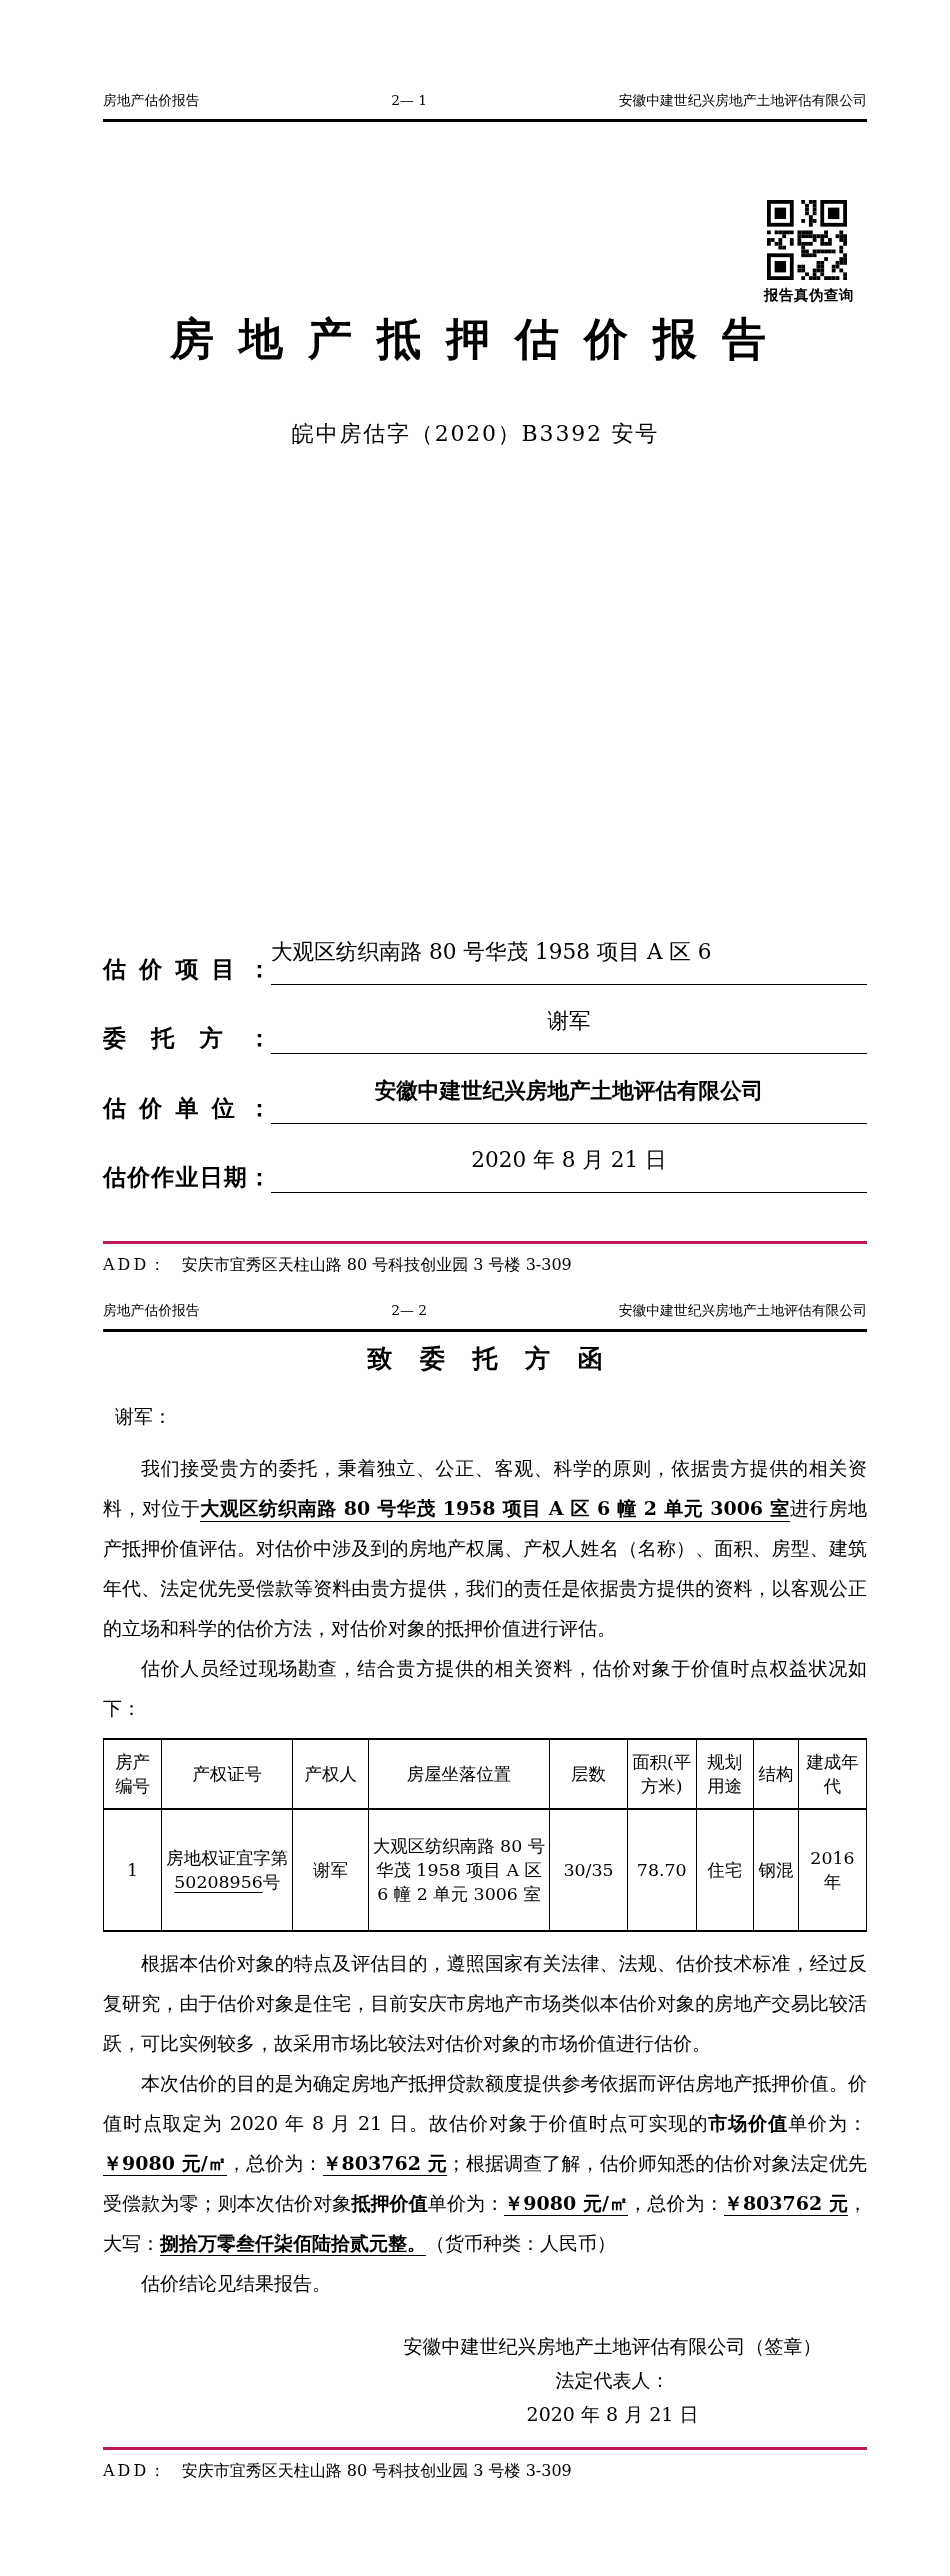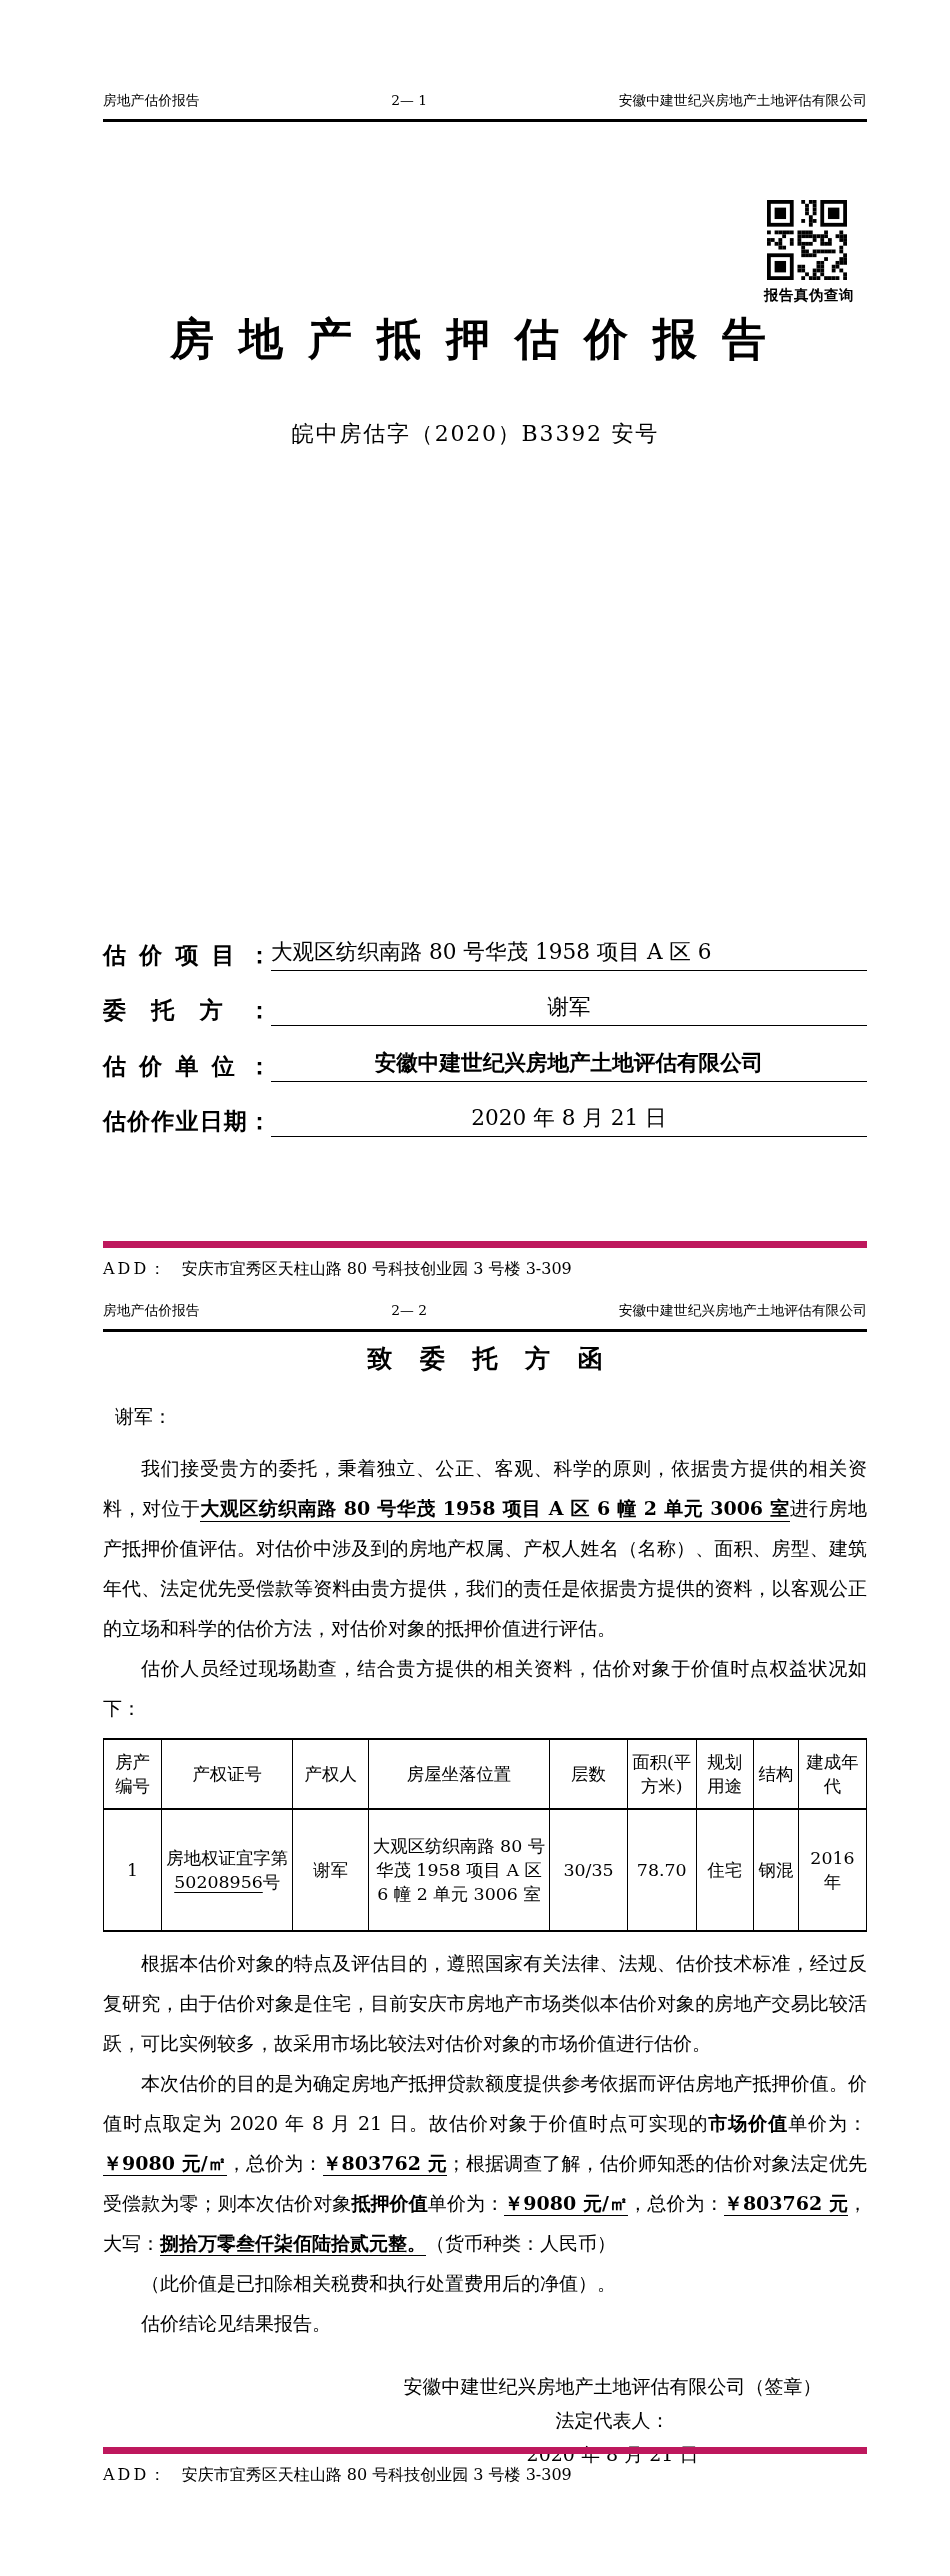--- a/index.html
+++ b/index.html
@@ -16,21 +16,21 @@
   .running-header{
     position:absolute;left:103px;right:84px;
     display:flex;justify-content:space-between;align-items:flex-end;
     font-size:13.8px;line-height:18px;
     border-bottom:3.6px solid #000;padding-bottom:10px;
   }
   #page1 .running-header{top:91px;}
   #page2 .running-header{top:7.2px;}
   .page-footer{
     position:absolute;left:103px;right:84px;
-    border-top:7px solid #be185d;padding-top:10.8px;
+    border-top:3px solid #be185d;padding-top:10.8px;
     font-size:16px;line-height:20.4px;white-space:nowrap;
   }
   #page1 .page-footer{top:1241px;}
   #page2 .page-footer{top:1153px;}
   .add-label{letter-spacing:3px;margin-right:8.4px;}
 
   
   .qr-block{position:absolute;left:764px;top:200px;width:86px;text-align:center;}
   .qr-caption{margin-top:6px;font-size:14.4px;font-weight:bold;white-space:nowrap;letter-spacing:0.6px;}
 
@@ -47,21 +47,21 @@
 
   
   .fields{position:absolute;left:103px;right:84px;top:936px;}
   .field{display:flex;align-items:flex-end;margin-bottom:20.4px;font-size:23px;line-height:32px;}
   .field-label{
     font-weight:bold;width:168px;flex:0 0 168px;
     text-align:justify;text-align-last:justify;
   }
   .field-values{flex:1;min-width:0;}
   .uline{border-bottom:1.8px solid #000;}
-  .val-line{font-size:21.6px;line-height:32px;padding-bottom:2px;white-space:nowrap;}
+  .val-line{font-size:21.6px;line-height:32px;padding-bottom:16px;white-space:nowrap;}
   .val-line.second{margin-top:14.4px;}
   .val-center{text-align:center;}
   .val-bold{font-weight:bold;}
 
   
   .letter-body{position:absolute;left:103px;right:84px;top:37px;}
   .letter-title{
     text-align:center;font-size:25px;font-weight:bold;
     letter-spacing:27.6px;padding-left:27.6px;margin:10.8px 0 21.6px 0;white-space:nowrap;
   }
@@ -325,21 +325,20 @@
           <td>钢混</td>
           <td>2016 年</td>
         </tr>
       </tbody>
     </table>
 
     <p class="para">根据本估价对象的特点及评估目的，遵照国家有关法律、法规、估价技术标准，经过反复研究，由于估价对象是住宅，目前安庆市房地产市场类似本估价对象的房地产交易比较活跃，可比实例较多，故采用市场比较法对估价对象的市场价值进行估价。</p>
 
     <p class="para"><span>本次估价的目的是为确定房地产抵押贷款额度提供参考依据而评估房地产抵押价值。价值时点取定为 2020 年 8 月 21 日。故估价对象于价值时点可实现的</span><span class="b">市场价值</span><span>单价为：</span><span class="bu">￥9080 元/㎡</span><span>，总价为：</span><span class="bu">￥803762 元</span><span>；根据调查了解，估价师知悉的估价对象法定优先受偿款为零；则本次估价对象</span><span class="b">抵押价值</span><span>单价为：</span><span class="bu">￥9080 元/㎡</span><span>，总价为：</span><span class="bu">￥803762 元</span><span>，大写：</span><span class="bu">捌拾万零叁仟柒佰陆拾贰元整。</span><span>（货币种类：人民币）</span></p>
 
-    <p class="para">（此价值是已扣除相关税费和执行处置费用后的净值）。</p>
     <p class="para">估价结论见结果报告。</p>
 
     <div class="signature">
       <div>安徽中建世纪兴房地产土地评估有限公司（签章）</div>
       <div>法定代表人：</div>
       <div>2020 年 8 月 21 日</div>
     </div>
 
   </div>
 

